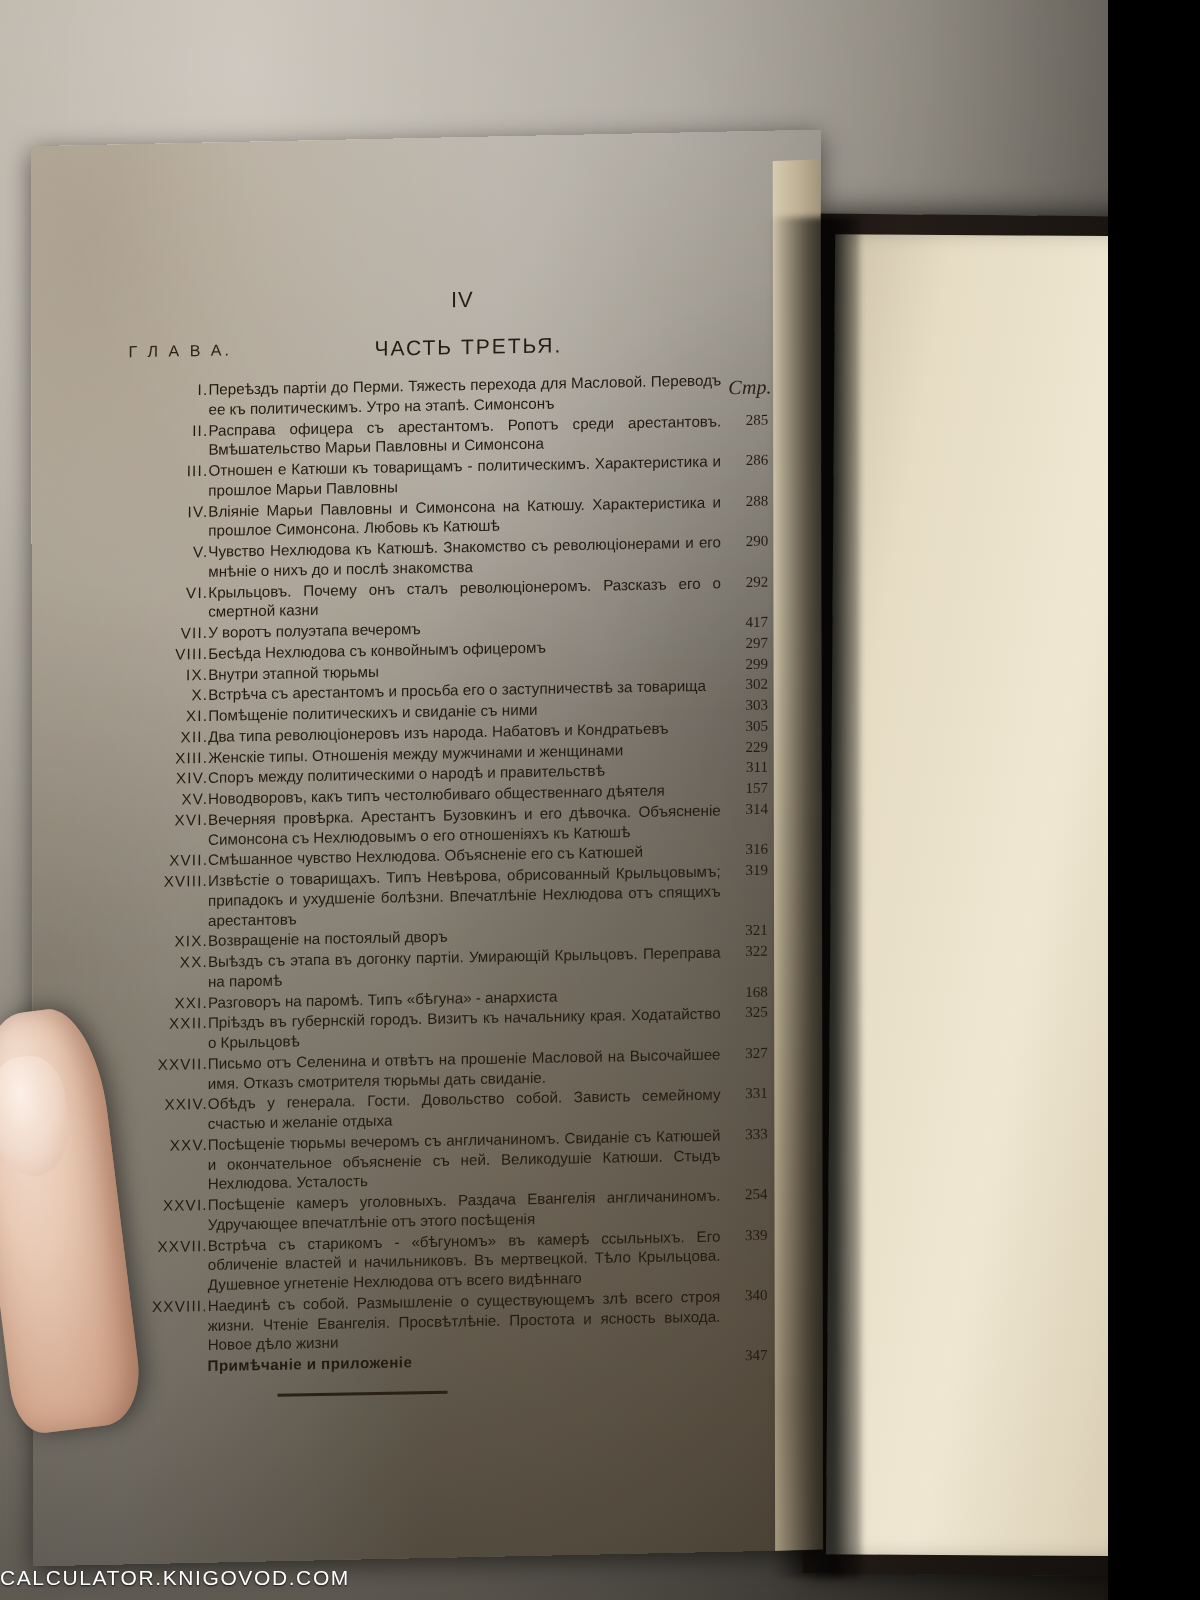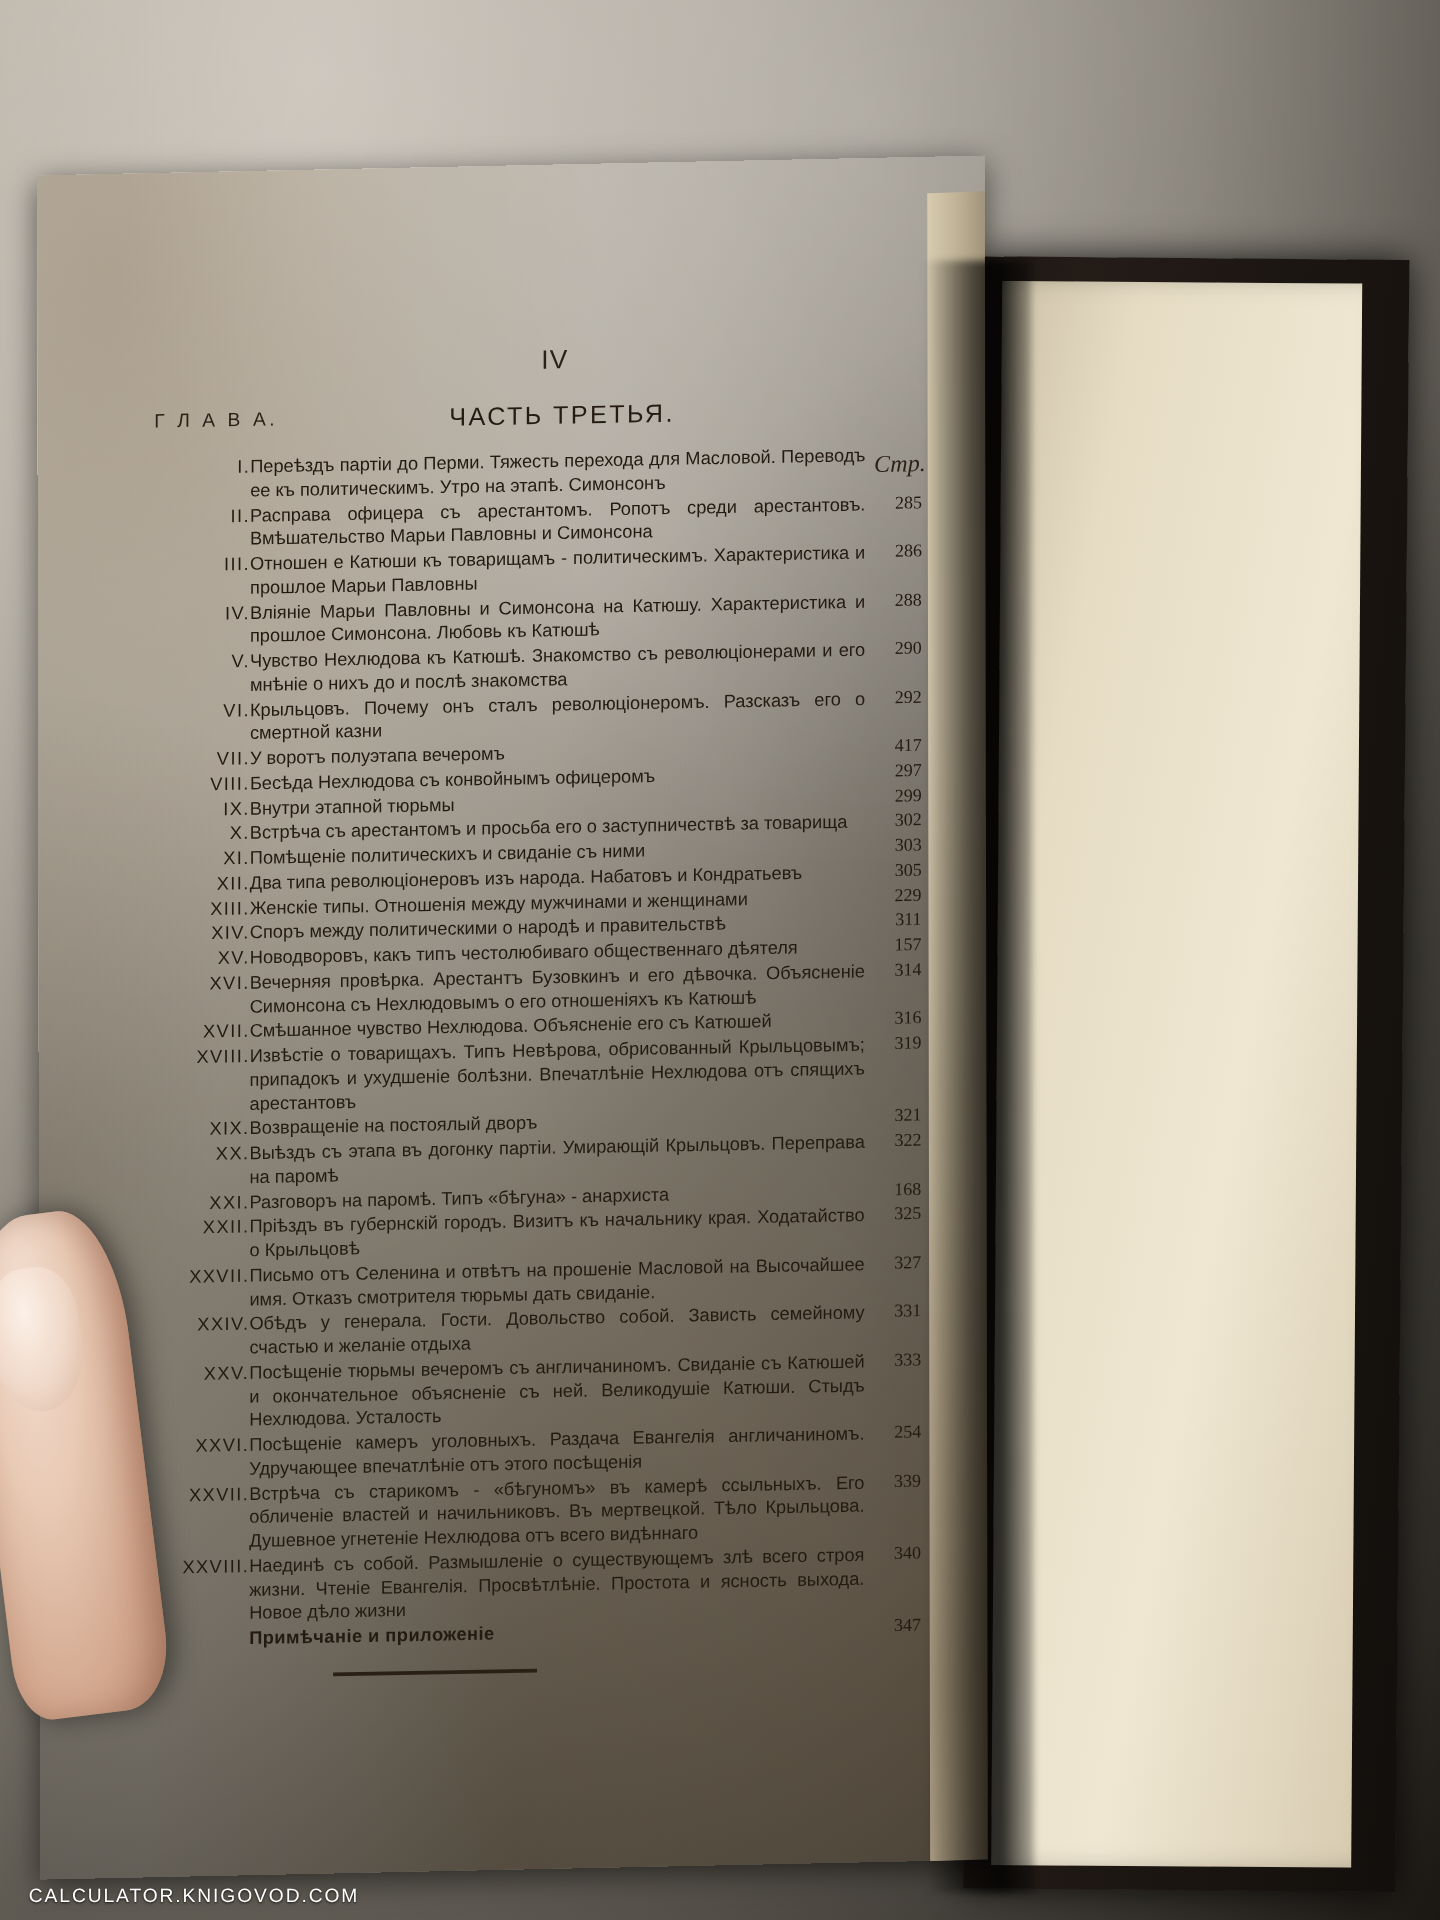--- a/index.html
+++ b/index.html
@@ -8,21 +8,21 @@
     background: #000;
   }
   body {
     width: 1200px;
     height: 1600px;
     overflow: hidden;
     font-family: "Liberation Serif", serif;
   }
   #scene {
     position: relative;
-    width: 1200px;
+    width: 1108px;
     height: 1600px;
     background:
       radial-gradient(ellipse at 22% 4%, #cfc8bd 0%, #b9b2a6 26%, #8e887c 55%, #4a463f 85%, #241f1a 100%),
       #2a2620;
     overflow: hidden;
   }
   
   .wall-tex {
     position: absolute;
     inset: 0;
@@ -224,24 +224,24 @@
     width: 74px;
     height: 120px;
     border-radius: 40px 40px 46px 46px / 52px 52px 64px 64px;
     background: radial-gradient(ellipse at 40% 30%, #fdf2ea 0%, #f0d9c9 55%, #d8b49d 100%);
     opacity: 0.9;
   }
 
   
   #watermark {
     position: absolute;
-    left: 24px;
+    left: 0;
     bottom: 10px;
     font-family: "Liberation Sans", sans-serif;
-    font-size: 16px;
+    font-size: 21px;
     letter-spacing: 1.6px;
     color: #ffffff;
     text-shadow: 0 1px 2px rgba(0,0,0,0.8);
   }
 </style>
 </head>
 <body>
 
 <div id="scene">
   <div class="wall-tex"></div>

